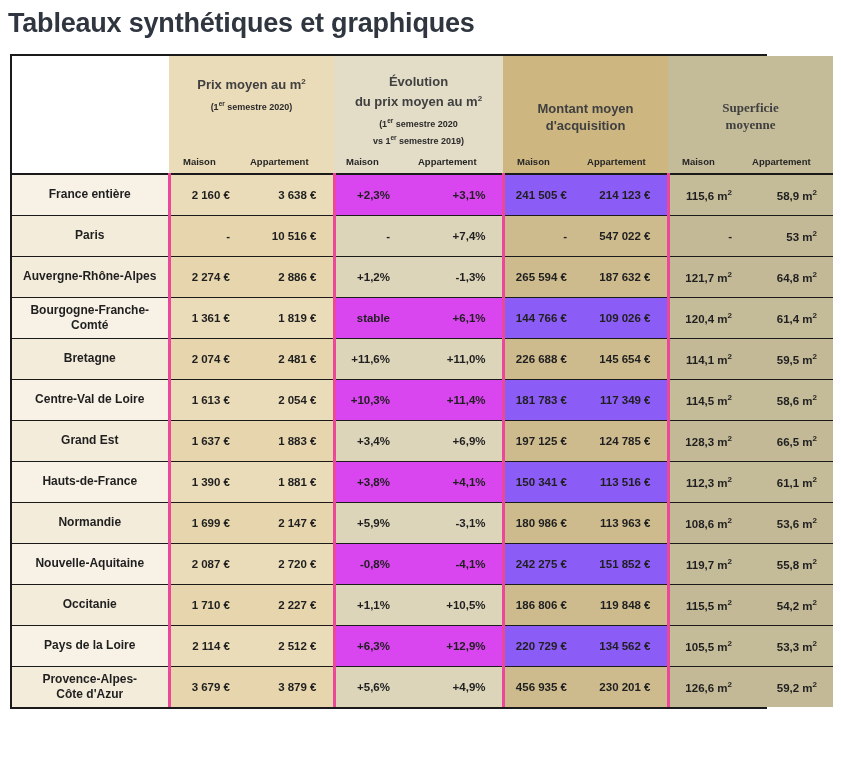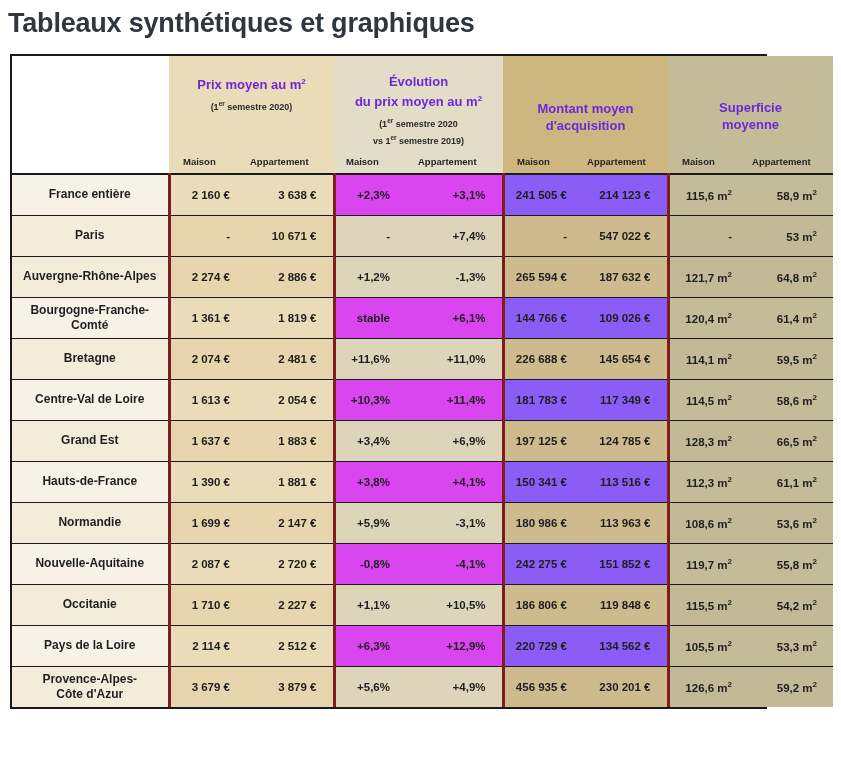--- a/index.html
+++ b/index.html
@@ -80,21 +80,21 @@
   .hdr-blank { background: #ffffff; }
   .hdr-g1 { background: #ebdcb9; }
   .hdr-g2 { background: #e3ddc8; }
   .hdr-g3 { background: #cdb680; }
   .hdr-g4 { background: #c4bb99; }
 
   .hdr-title {
     font-size: 13px;
     font-weight: bold;
     line-height: 17px;
-    color: #6d28d9;
+    color: #404040;
     text-align: center;
   }
   .hdr-title sup { font-size: 8px; vertical-align: super; }
   .hdr-sub {
     font-size: 9px;
     font-weight: bold;
     line-height: 13px;
     color: #2b2b2b;
     text-align: center;
     margin-top: 4px;
@@ -147,21 +147,21 @@
   tr.r-light td.g1 { background: #ebdcb9; }
   tr.r-dark  td.g1 { background: #e6d5ad; }
   tr.r-light td.g2 { background: #d946ef; }
   tr.r-dark  td.g2 { background: #ddd5ba; }
   tr.r-light td.g3 { background: #8b5cf6; }
   tr.r-dark  td.g3 { background: #cdbb8e; }
   tr.r-light td.g4 { background: #c4bb99; }
   tr.r-dark  td.g4 { background: #c3b997; }
 
   
-  td.gutter-left { border-left: 3px solid #7f1d1d; }
+  td.gutter-left { border-left: 3px solid #ec4899; }
 
   .sup2 { font-size: 8px; vertical-align: super; }
 </style>
 </head>
 <body>
 
 <div id="page">
 
   <h1 class="page-title">Tableaux synthétiques et graphiques</h1>
 
@@ -204,21 +204,21 @@
           </th>
 
           <th colspan="2" class="hdr-g3">
             <div class="hdr-cell hdr-g3" style="justify-content:center;padding-top:32px;">
               <div class="hdr-title">Montant moyen</div>
               <div class="hdr-title">d'acquisition</div>
             </div>
           </th>
 
           <th colspan="2" class="hdr-g4">
-            <div class="hdr-cell hdr-g4" style="justify-content:center;padding-top:30px;">
+            <div class="hdr-cell hdr-g4" style="justify-content:center;padding-top:30px;font-family:Liberation Serif, serif;">
               <div class="hdr-title">Superficie</div>
               <div class="hdr-title">moyenne</div>
             </div>
           </th>
         </tr>
 
         <tr class="sub-row thick-bottom">
           <th class="sub-blank"></th>
           <th class="sub-g1" style="text-align:left;padding-left:14px;">Maison</th>
           <th class="sub-g1" style="text-align:left;padding-left:4px;">Appartement</th>
@@ -243,21 +243,21 @@
             <td class="num g3 gutter-left">241 505 €</td>
             <td class="num g3">214 123 €</td>
             <td class="num g4 gutter-left"><span>115,6 m</span><sup class="sup2">2</sup></td>
             <td class="num g4"><span>58,9 m</span><sup class="sup2">2</sup></td>
           </tr>
           <tr class="r-dark">
             <td class="region g0">
               <div>Paris</div>
             </td>
             <td class="num g1 gutter-left">-</td>
-            <td class="num g1">10 671 €</td>
+            <td class="num g1">10 516 €</td>
             <td class="num g2 gutter-left">-</td>
             <td class="num g2">+7,4%</td>
             <td class="num g3 gutter-left">-</td>
             <td class="num g3">547 022 €</td>
             <td class="num g4 gutter-left">-</td>
             <td class="num g4"><span>53 m</span><sup class="sup2">2</sup></td>
           </tr>
           <tr class="r-dark">
             <td class="region g0">
               <div>Auvergne-Rhône-Alpes</div>

